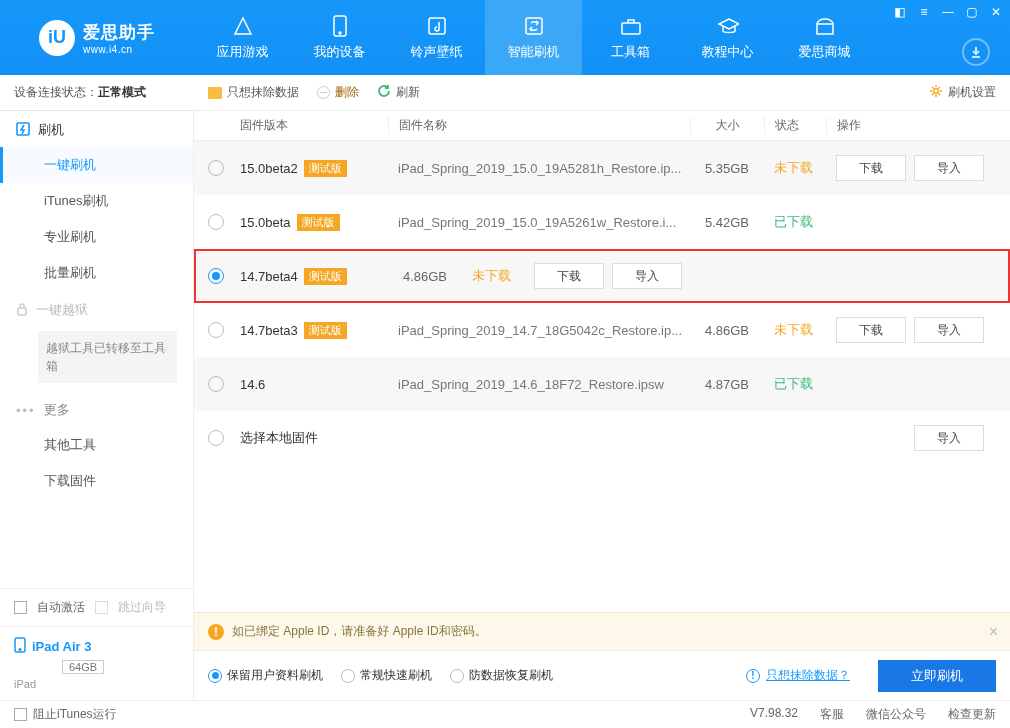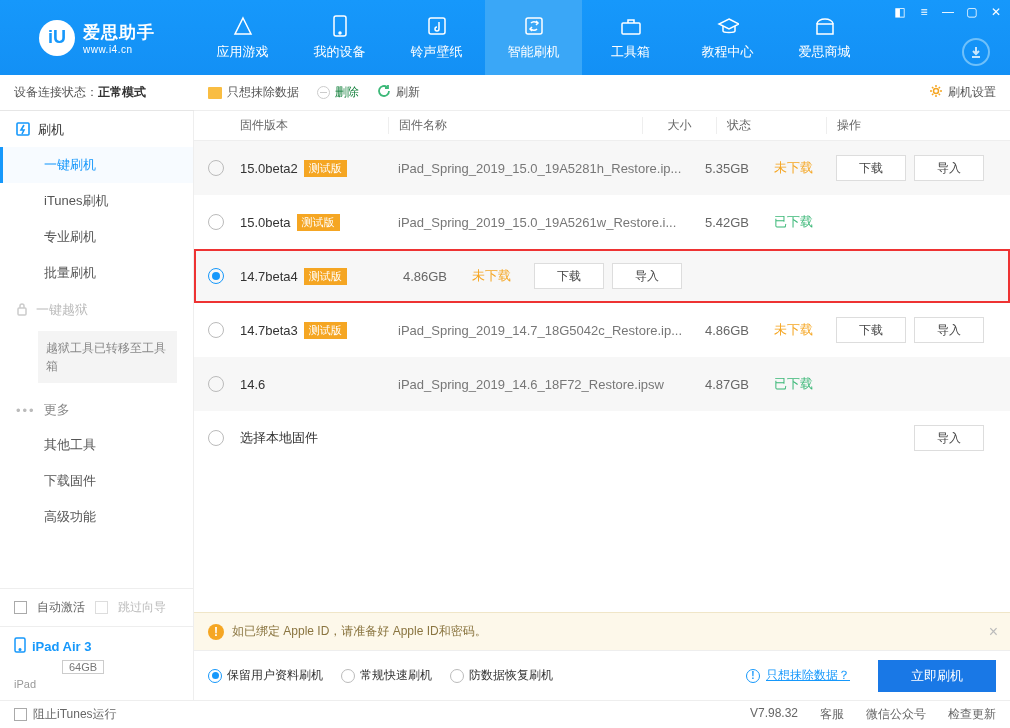--- a/index.html
+++ b/index.html
@@ -33,30 +33,30 @@
 .side-bottom { border-top: 1px solid #eee; padding: 10px 14px; font-size: 12px; color: #666; display: flex; align-items: center; gap: 10px; }
 .side-device { border-top: 1px solid #eee; padding: 10px 14px; font-size: 12px; }
 .side-device .name { color: #1698fb; font-weight: bold; font-size: 13px; }
 .side-device .cap { display: inline-block; border: 1px solid #ccc; padding: 0 6px; font-size: 11px; color: #777; margin-top: 4px; margin-left: 48px; }
 .side-device .type { color: #999; font-size: 11px; margin-top: 4px; }
 .chk { width: 13px; height: 13px; border: 1px solid #aaa; display: inline-block; }
 
 .content { flex: 1; display: flex; flex-direction: column; min-width: 0; }
 .toolbar { height: 36px; border-bottom: 1px solid #eee; display: flex; align-items: center; padding: 0 14px; gap: 18px; font-size: 12px; }
 .toolbar .tbtn { display: flex; align-items: center; gap: 5px; color: #555; cursor: pointer; }
-.toolbar .tbtn.disabled { color: #15803d; }
+.toolbar .tbtn.disabled { color: #a16207; }
 .toolbar .right { margin-left: auto; color: #555; }
 .folder-ic { width: 14px; height: 12px; background: #f9bd42; border-radius: 1px; display: inline-block; }
 .columns { height: 30px; display: flex; align-items: center; font-size: 12px; color: #666; padding: 0 14px; border-bottom: 1px solid #eee; }
 .col-radio { width: 32px; }
 .col-ver { width: 148px; }
 .col-name { flex: 1; border-left: 1px solid #eee; padding-left: 10px; }
 .col-size { width: 74px; text-align: center; border-left: 1px solid #eee; }
 .col-status { width: 62px; border-left: 1px solid #eee; padding-left: 10px; }
-.col-ops { width: 170px; border-left: 1px solid #eee; padding-left: 10px; margin-left: 48px; }
+.col-ops { width: 170px; border-left: 1px solid #eee; padding-left: 10px; }
 .rows { flex: 1; overflow: auto; }
 .row { height: 54px; display: flex; align-items: center; padding: 0 14px; font-size: 13px; color: #444; }
 .row.alt { background: #f7f7f7; }
 .row.hl { outline: 2px solid #e33; outline-offset: -2px; background: #f7f7f7; }
 .radio { width: 16px; height: 16px; border: 1.5px solid #bbb; border-radius: 50%; display: flex; align-items: center; justify-content: center; }
 .radio.on { border-color: #1698fb; }
 .radio.on::after { content: ""; width: 8px; height: 8px; background: #1698fb; border-radius: 50%; }
 .ver { width: 148px; display: flex; align-items: center; gap: 6px; color: #333; }
 .badge { background: #f5a623; color: #fff; font-size: 11px; padding: 1px 5px; border-radius: 0; }
 .fname { flex: 1; color: #777; white-space: nowrap; overflow: hidden; text-overflow: ellipsis; padding-left: 10px; }
@@ -225,21 +225,20 @@
           </svg></span>
       <span>一键越狱</span>
     </div>
     <div class="side-note">越狱工具已转移至工具箱</div>
     <div class="side-group-title" style="color:#888;">
       <span style="letter-spacing:2px;color:#bbb;">•••</span>
       <span>更多</span>
     </div>
     <div class="side-sub">其他工具</div>
     <div class="side-sub">下载固件</div>
-    <div class="side-sub">高级功能</div>
     <div class="side-flex"></div>
     <div class="side-bottom">
       <span class="chk"></span>
       <span>自动激活</span>
       <span class="chk" style="border-color:#ddd;"></span>
       <span style="color:#bbb;">跳过向导</span>
     </div>
     <div class="side-device">
       <div style="display:flex;align-items:center;gap:6px;">
         <span><svg width="12" height="16" fill="none" stroke="#1698fb" stroke-width="1.5">

